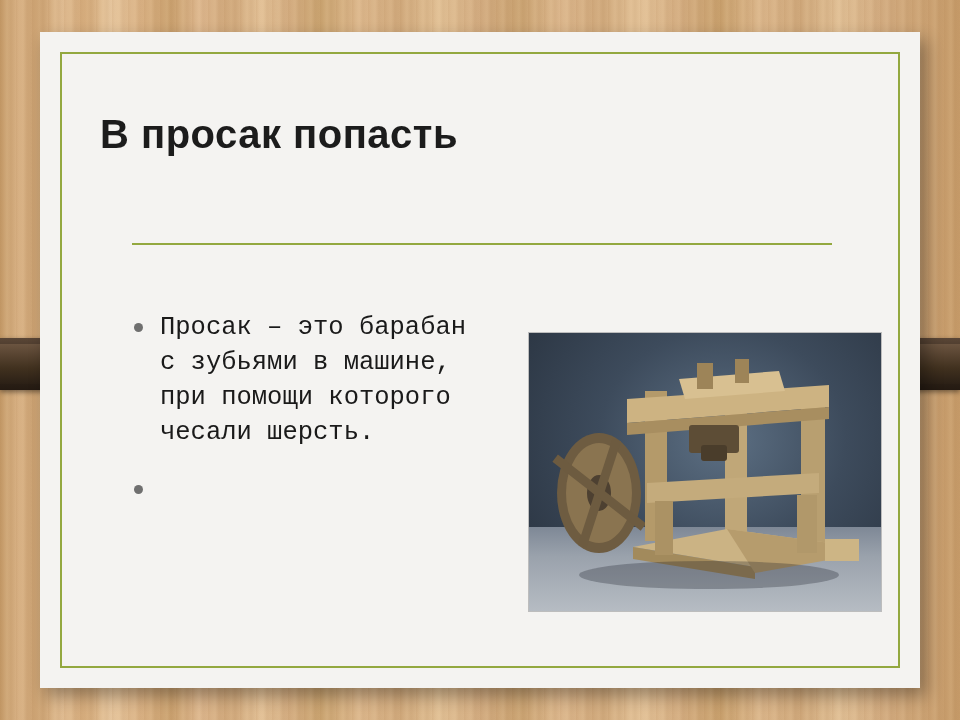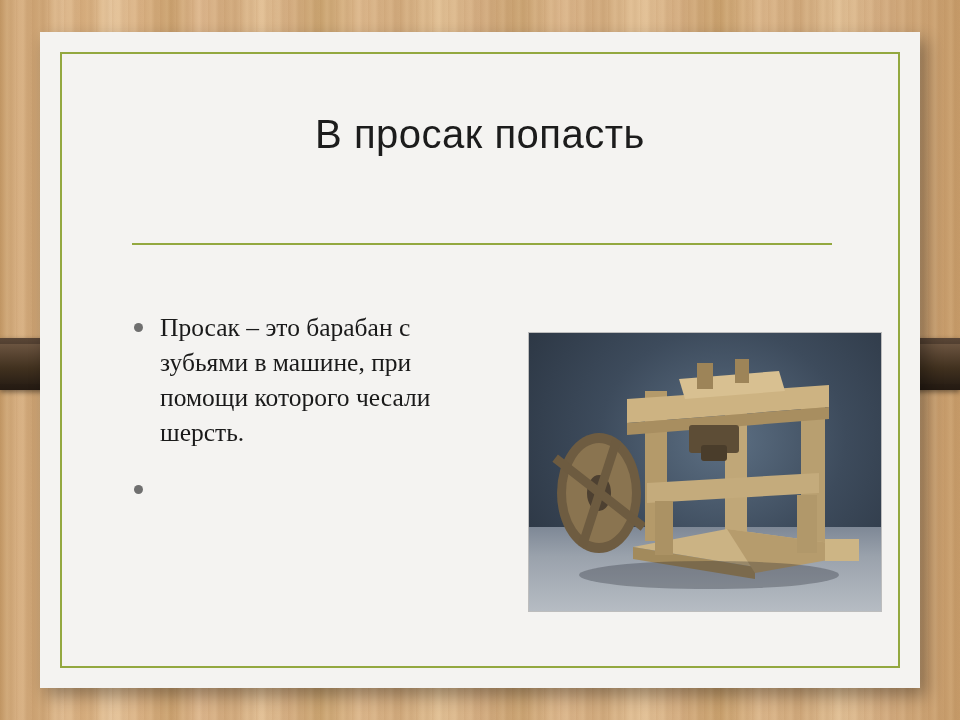--- a/index.html
+++ b/index.html
@@ -81,23 +81,23 @@
     bottom: 20px;
     border: 2px solid #93a83f;
     pointer-events: none;
   }
 
   .title {
     position: absolute;
     left: 60px;
     top: 80px;
     width: 760px;
-    text-align: center;
+    text-align: left;
     font-family: "Liberation Sans", sans-serif;
-    font-weight: normal;
+    font-weight: bold;
     font-size: 40px;
     color: #1c1c1c;
     letter-spacing: 0.5px;
   }
 
   .rule {
     position: absolute;
     left: 92px;
     top: 211px;
     width: 700px;
@@ -109,21 +109,21 @@
     position: absolute;
     left: 86px;
     top: 278px;
     width: 360px;
   }
 
   .bullet {
     position: relative;
     padding-left: 34px;
     margin-bottom: 22px;
-    font-family: Liberation Serif, serif;
+    font-family: Liberation Mono, monospace;
     font-size: 25.5px;
     line-height: 35px;
     color: #1a1a1a;
   }
   .bullet .dot {
     position: absolute;
     left: 8px;
     top: 13px;
     width: 9px;
     height: 9px;

